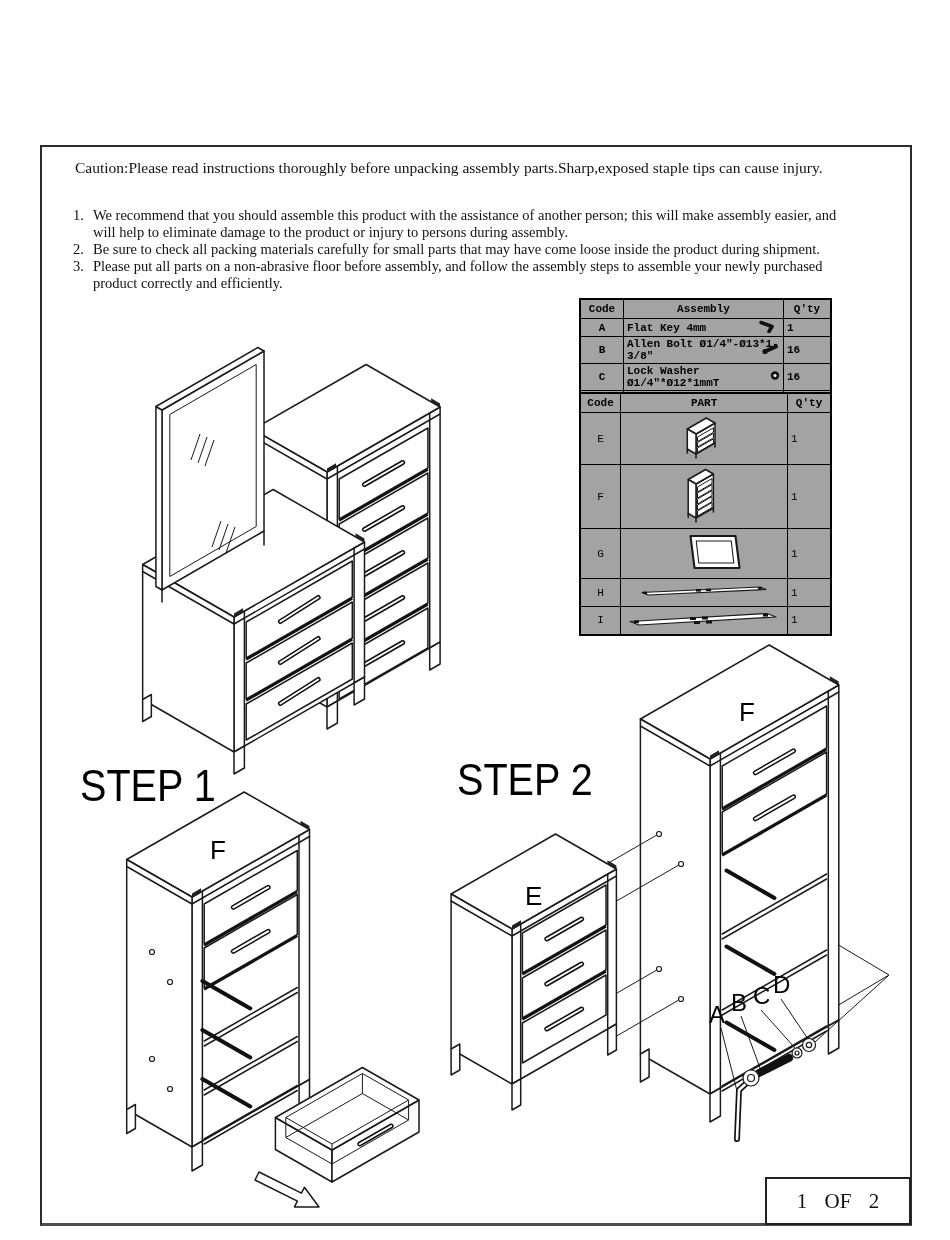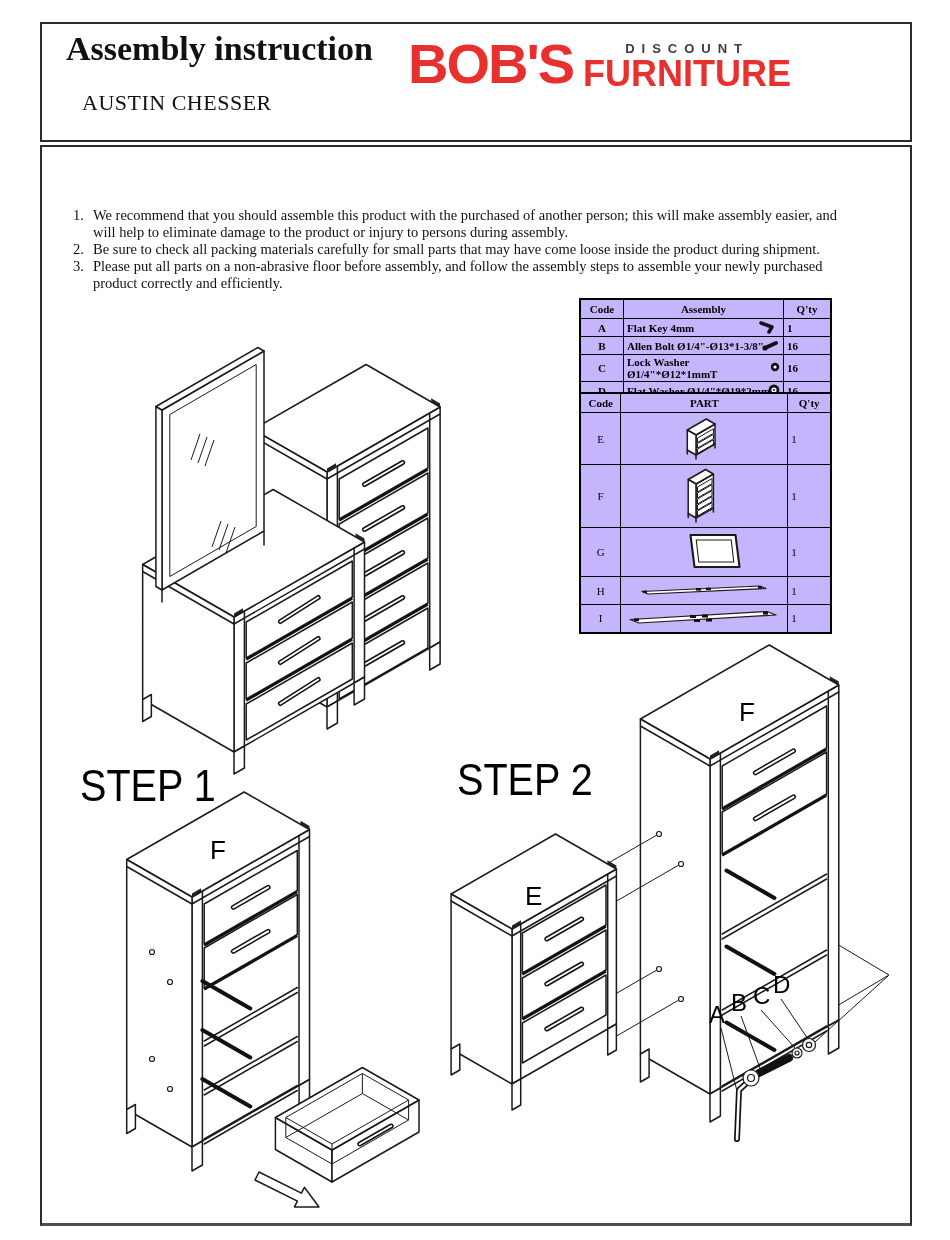--- a/index.html
+++ b/index.html
@@ -19,22 +19,22 @@
   .logo-furniture{font-size:36px;font-weight:bold;color:#e8312f;letter-spacing:0px;}
   
   .body-box{position:absolute;left:40px;top:145px;width:868px;height:1076px;
             border:2px solid #2b2b2b;border-bottom:3px solid #4d4d4d;background:#fff;}
   .caution{position:absolute;left:33px;top:12px;width:820px;font-size:15.5px;}
   .notes{position:absolute;left:31px;top:60px;width:782px;font-size:14.5px;line-height:17px;}
   .note{display:flex;margin:0 0 0 0;}
   .note .num{width:20px;flex:0 0 20px;}
   .note .txt{flex:1;}
   
-  table.spec{position:absolute;border-collapse:collapse;background:#c4b5fd;
-             font-family:Liberation Serif, serif;font-size:11px;color:#000;
+  table.spec{position:absolute;border-collapse:collapse;background:#a3a3a3;
+             font-family:Liberation Mono, monospace;font-size:11px;color:#000;
              border:2px solid #000;}
   table.spec td,table.spec th{border:1px solid #000;padding:1px 3px;}
   #hw-table{left:537px;top:151px;width:253px;}
   #hw-table th{font-weight:bold;height:16px;}
   #hw-table td{height:15px;font-weight:bold;}
   #pt-table{left:537px;top:245px;width:253px;}
   #pt-table th{font-weight:bold;height:16px;}
   .col-code{width:36px;text-align:center;}
   .col-qty{width:40px;}
   .desc-cell{position:relative;}
@@ -64,39 +64,29 @@
   
   .page-box{position:absolute;left:723px;top:1030px;width:142px;height:44px;
             border:2px solid #222;background:#fff;display:flex;align-items:center;
             justify-content:center;font-size:21px;word-spacing:12px;}
 </style>
 </head>
 <body>
 
 <div class="sheet">
 
-  <div class="header-box">
-    <div class="title">Assembly instruction</div>
-    <div class="product">AUSTIN CHESSER</div>
-    <div class="logo">
-      <span class="logo-bobs">BOB'S</span>
-      <span class="logo-col">
-        <span class="logo-discount">DISCOUNT</span>
-        <span class="logo-furniture">FURNITURE</span>
-      </span>
-    </div>
-  </div>
 
   <div class="body-box">
 
+    <div class="caution">Caution:Please read instructions thoroughly before unpacking assembly parts.Sharp,exposed staple tips can cause injury.</div>
 
     <div class="notes">
       <div class="note">
         <span class="num">1.</span>
-        <span class="txt">We recommend that you should assemble this product with the purchased of another person; this will make assembly easier, and will help to eliminate damage to the product or injury to persons during assembly.</span>
+        <span class="txt">We recommend that you should assemble this product with the assistance of another person; this will make assembly easier, and will help to eliminate damage to the product or injury to persons during assembly.</span>
       </div>
       <div class="note">
         <span class="num">2.</span>
         <span class="txt">Be sure to check all packing materials carefully for small parts that may have come loose inside the product during shipment.</span>
       </div>
       <div class="note">
         <span class="num">3.</span>
         <span class="txt">Please put all parts on a non-abrasive floor before assembly, and follow the assembly steps to assemble your newly purchased product correctly and efficiently.</span>
       </div>
     </div>
@@ -393,15 +383,18 @@
         <circle class="hole" cx="362" cy="406" r="6.5"></circle>
           <circle class="hole" cx="362" cy="406" r="2.7"></circle>
         <path class="thin" d="M274,389 L290,452 M294,377 L313,429 M314,371 L348,409 M334,360 L361,400"></path>
         <text class="hwlabel" x="262" y="384">A</text>
         <text class="hwlabel" x="284" y="372">B</text>
         <text class="hwlabel" x="306" y="365">C</text>
         <text class="hwlabel" x="326" y="354">D</text>
       </g>
     </svg>
 
+    <div class="page-box">
+      <span>1  OF  2</span>
+    </div>
 
   </div>
 </div>
 
 </body></html>

